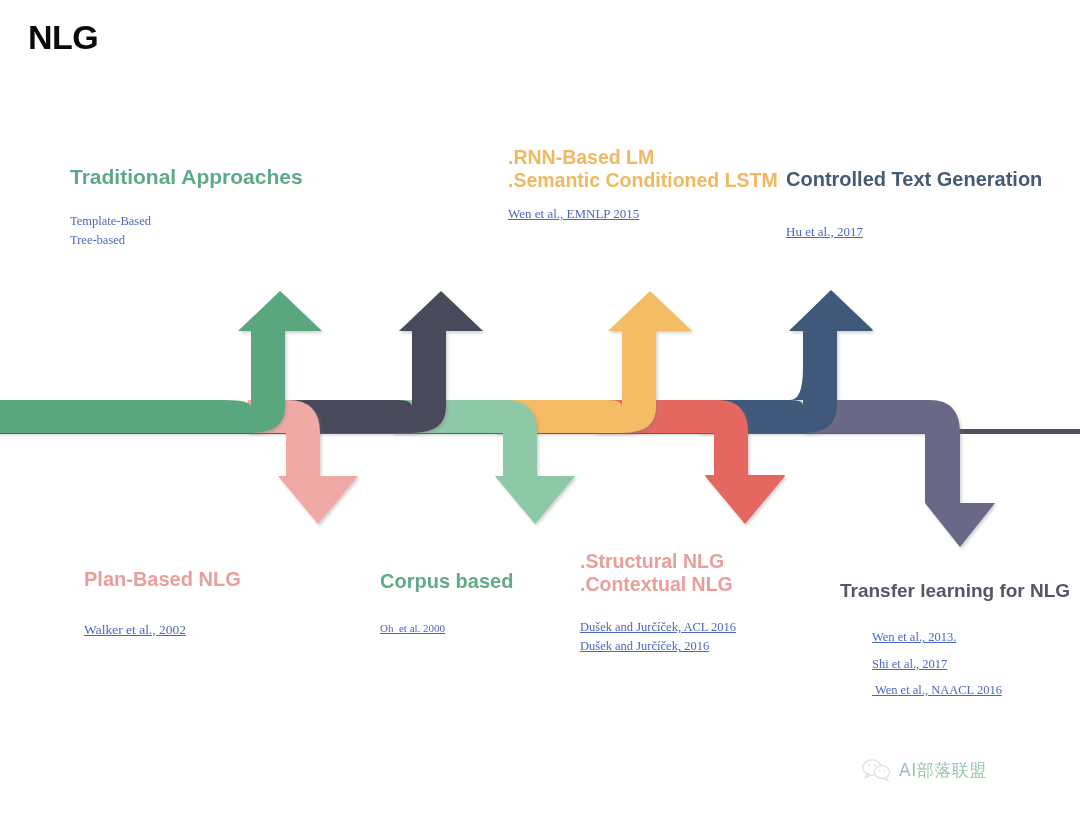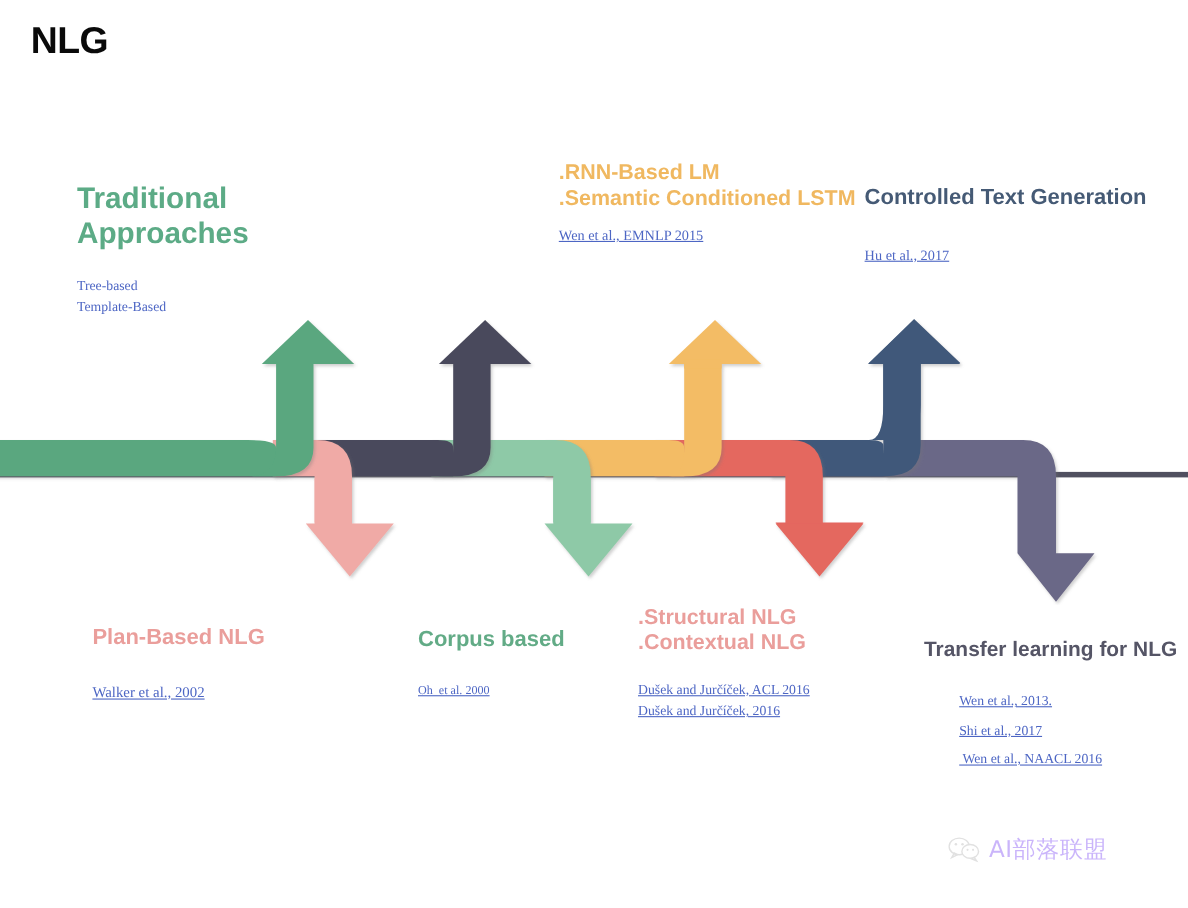--- a/index.html
+++ b/index.html
@@ -62,21 +62,21 @@
   .era-refs .ref.u {
     text-decoration: underline;
     text-underline-offset: 1px;
   }
   .era-refs .ref.plain {
     text-decoration: none;
   }
 
   
   #era-traditional { left: 70px; top: 165px; width: 250px; }
-  #era-traditional .era-title { font-size: 27px; color: #5cab86; }
+  #era-traditional .era-title { font-size: 21px; color: #5cab86; }
   #era-traditional .era-refs { margin-top: 22px; font-size: 12.5px; }
 
   #era-classlm { left: 322px; top: 168px; width: 190px; }
   #era-classlm .era-title { font-size: 21px; color: #4a4a58; }
   #era-classlm .era-refs { margin-top: 8px; }
 
   #era-rnnlm { left: 508px; top: 146px; width: 280px; }
   #era-rnnlm .era-title { font-size: 19.5px; color: #f0b860; }
   #era-rnnlm .era-refs { margin-top: 12px; }
 
@@ -107,22 +107,22 @@
     position: absolute;
     left: 862px;
     top: 758px;
     display: flex;
     align-items: center;
     gap: 7px;
     opacity: 0.45;
   }
   #watermark .wm-text {
     font-family: "DejaVu Sans", sans-serif;
-    font-size: 21px;
-    color: #8b5cf6;
+    font-size: 17px;
+    color: #15803d;
     letter-spacing: 0.5px;
   }
 </style>
 </head>
 <body>
 
 <div id="slide">
 
   <div id="page-title">NLG</div>
 
@@ -213,22 +213,22 @@
         M -10 115 L 225 115 Q 251 115 251 122 L 251 148 L -10 148 Z"></path>
       <path fill="#5aa77f" d="
         M 251 45 L 285 45 L 285 122 Q 285 148 251 148 L 225 148 Q 251 148 251 122 Z"></path>
       <path fill="#5aa77f" d="M 322 46 L 280 6 L 238 46 Z"></path>
     </g>
   </svg>
 
   <div class="era" id="era-traditional">
     <div class="era-title">Traditional Approaches</div>
     <div class="era-refs">
+      <span class="ref plain">Template-Based</span>
       <span class="ref plain">Tree-based</span>
-      <span class="ref plain">Template-Based</span>
     </div>
   </div>
 
 
   <div class="era" id="era-rnnlm">
     <div class="era-title">.RNN-Based LM
 .Semantic Conditioned LSTM</div>
     <div class="era-refs">
       <span class="ref u">Wen et al., EMNLP 2015</span>
     </div>

